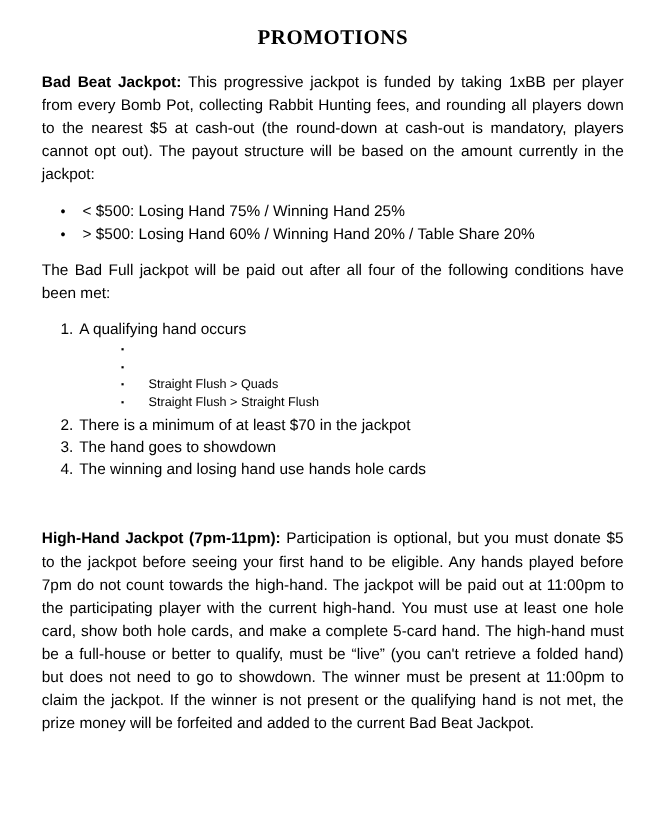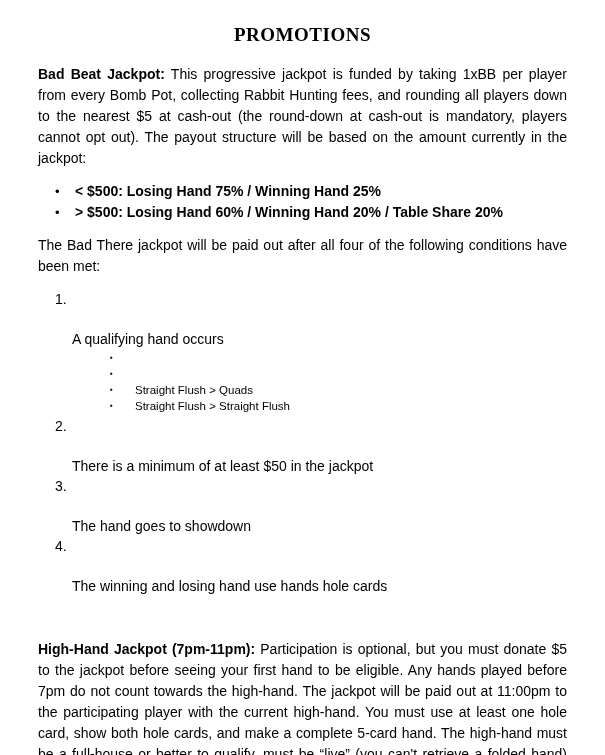--- a/index.html
+++ b/index.html
@@ -48,38 +48,36 @@
     line-height: 21px;
   }
   .bullet-item .marker {
     width: 20px;
     margin-left: 17px;
     flex: 0 0 auto;
     font-size: 13px;
   }
   .bullet-item .btext {
     flex: 1;
-    font-weight: bold;
   }
   .num-list {
     margin: 4px 0 16px 0;
   }
   .num-item {
     display: flex;
     font-size: 14px;
     line-height: 20px;
   }
   .num-item .marker {
     width: 17px;
     margin-left: 17px;
     flex: 0 0 auto;
   }
   .num-item .ntext {
     flex: 1;
-    margin-top: 40px;
   }
   .sub-list {
     margin: 1px 0 2px 0;
   }
   .sub-item {
     display: flex;
     font-size: 11.5px;
     line-height: 16px;
   }
   .sub-item .marker {
@@ -109,21 +107,21 @@
     <div class="bullet-item">
       <span class="marker">•</span>
       <span class="btext">&lt; $500: Losing Hand 75% / Winning Hand 25%</span>
     </div>
     <div class="bullet-item">
       <span class="marker">•</span>
       <span class="btext">&gt; $500: Losing Hand 60% / Winning Hand 20% / Table Share 20%</span>
     </div>
   </div>
 
-  <p class="para">The Bad There jackpot will be paid out after all four of the following conditions have been met:</p>
+  <p class="para">The Bad Full jackpot will be paid out after all four of the following conditions have been met:</p>
 
   <div class="num-list">
 
     <div class="num-item">
       <span class="marker">1.</span>
       <span class="ntext">A qualifying hand occurs</span>
     </div>
 
     <div class="sub-list">
       <div class="sub-item">
@@ -137,21 +135,21 @@
         <span class="stext">Straight Flush &gt; Quads</span>
       </div>
       <div class="sub-item">
         <span class="marker">▪</span>
         <span class="stext">Straight Flush &gt; Straight Flush</span>
       </div>
     </div>
 
     <div class="num-item">
       <span class="marker">2.</span>
-      <span class="ntext">There is a minimum of at least $50 in the jackpot</span>
+      <span class="ntext">There is a minimum of at least $70 in the jackpot</span>
     </div>
     <div class="num-item">
       <span class="marker">3.</span>
       <span class="ntext">The hand goes to showdown</span>
     </div>
     <div class="num-item">
       <span class="marker">4.</span>
       <span class="ntext">The winning and losing hand use hands hole cards</span>
     </div>
   </div>

